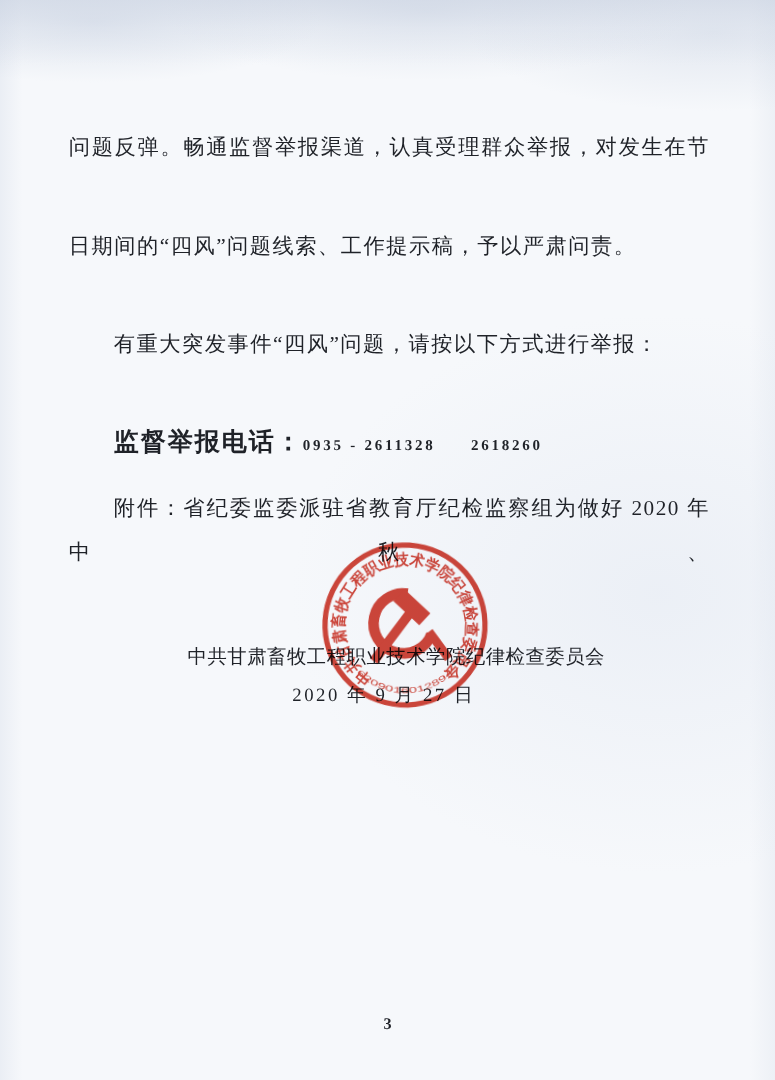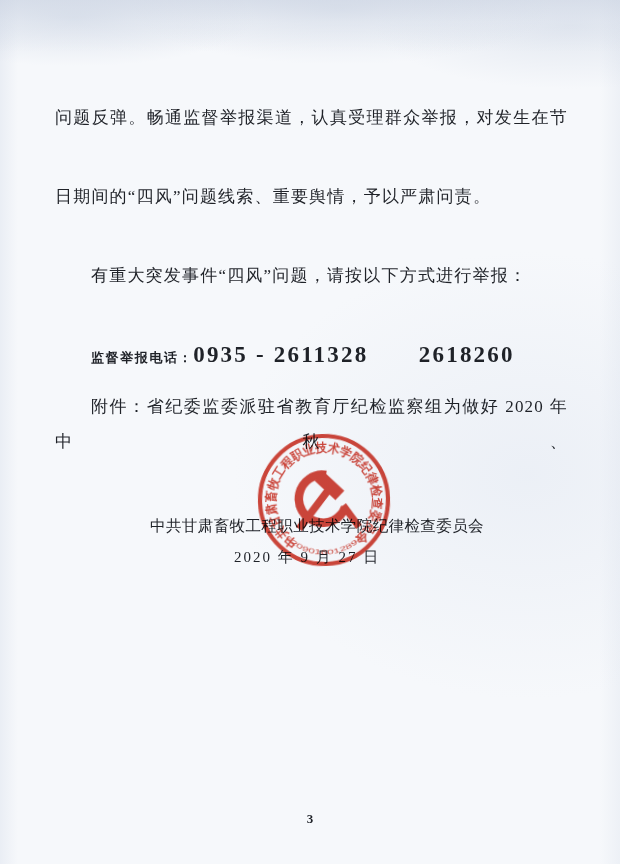--- a/index.html
+++ b/index.html
@@ -35,26 +35,26 @@
     white-space: nowrap;
     margin-top: 44px;
   }
   .line.fill { text-align-last: justify; white-space: normal; }
   .line.indent { text-indent: 36px; }
   .line.gap-before { margin-top: 17px; }
   .hotline-label, .email-label {
     font-family: "Liberation Sans", sans-serif;
     font-weight: bold;
     letter-spacing: 1.6px;
-    font-size: 13px;
+    font-size: 20px;
   }
   .phone-numbers {
     font-family: "Liberation Serif", serif;
     font-weight: 600;
-    font-size: 23px;
+    font-size: 12px;
     letter-spacing: 2.2px;
   }
   .email-address {
     font-family: "Liberation Mono", monospace;
     font-size: 16px;
     letter-spacing: .4px;
     text-decoration: underline;
     text-underline-offset: 3px;
   }
   .closing { position: absolute; left: 0; right: 0; top: 517px; text-align: center; }
@@ -90,21 +90,21 @@
     letter-spacing: 0;
   }
 </style>
 </head>
 <body>
 
 <div class="paper-texture"></div>
 
 <div class="content">
   <div class="line fill">问题反弹。畅通监督举报渠道，认真受理群众举报，对发生在节</div>
-  <div class="line">日期间的“四风”问题线索、重要舆情，予以严肃问责。</div>
+  <div class="line">日期间的“四风”问题线索、工作提示稿，予以严肃问责。</div>
   <div class="line indent">有重大突发事件“四风”问题，请按以下方式进行举报：</div>
 
   <div class="line indent">
     <span class="hotline-label">监督举报电话：</span><span class="phone-numbers">0935 - 2611328　　2618260</span>
   </div>
 
 
   <div class="line fill indent gap-before">附件：省纪委监委派驻省教育厅纪检监察组为做好 2020 年中秋、</div>
 </div>
 

